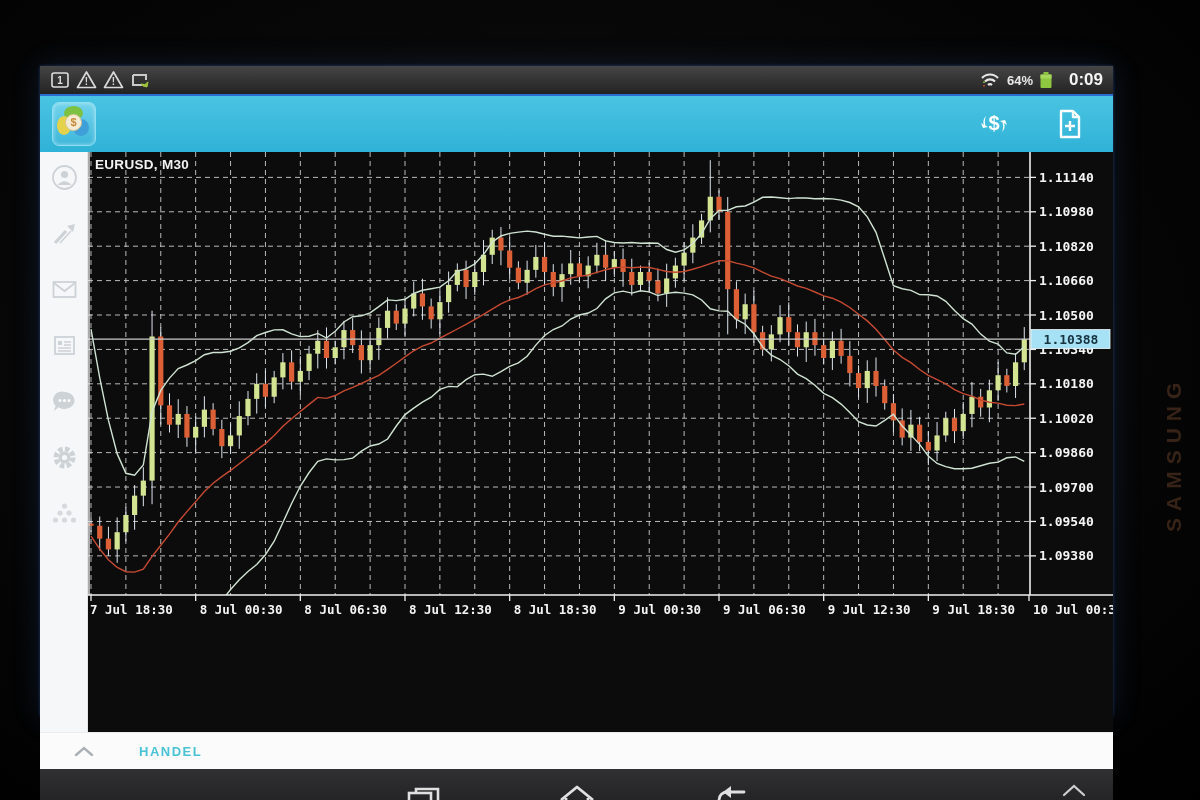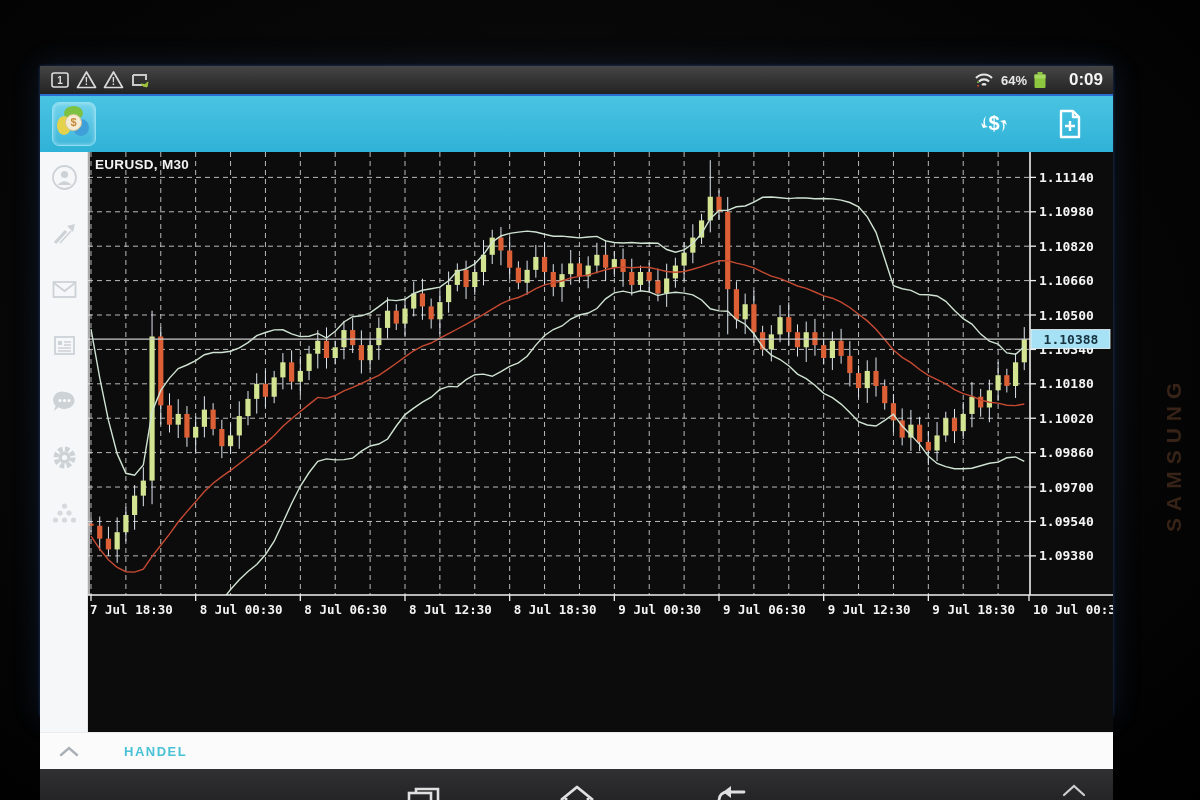--- a/index.html
+++ b/index.html
@@ -10,39 +10,39 @@
     writing-mode:vertical-rl;transform:rotate(180deg);
     font-weight:bold;font-size:21px;letter-spacing:7px;color:#3d2719;opacity:.9;}
   .screen{position:absolute;left:40px;top:66px;width:1073px;height:650px;background:#000;
     box-shadow:0 0 28px rgba(60,130,230,.16),0 0 3px rgba(90,140,255,.35);}
   
   .status-bar{height:28px;background:linear-gradient(#454545,#232323);display:flex;align-items:center;
     padding:0 10px;color:#ececec;gap:6px;}
   .sb-left{display:flex;align-items:center;gap:6px;flex:1;}
   .sb-right{display:flex;align-items:center;gap:6px;}
   .sb-pct{font-size:13px;font-weight:bold;color:#e8e8e8;}
-  .sb-time{font-size:17px;font-weight:bold;color:#f4f4f4;margin-left:16px;}
+  .sb-time{font-size:17px;font-weight:bold;color:#f4f4f4;margin-left:10px;}
   
   .toolbar{height:56px;background:linear-gradient(#4ac4e2,#2fb2d7);border-top:2px solid #2a6ccf;
     display:flex;align-items:center;padding:0 12px;}
   .app-logo{width:42px;height:42px;border-radius:7px;position:relative;
     background:linear-gradient(#72d3ec,#3db7da);border:1px solid #8fe0f3;box-shadow:inset 0 0 4px rgba(255,255,255,.5);}
   .logo-blob{position:absolute;border-radius:50%;}
   .tb-spacer{flex:1;}
   .tb-icons{display:flex;align-items:center;gap:42px;margin-right:14px;}
   .tb-btn{width:34px;height:34px;display:flex;align-items:center;justify-content:center;cursor:pointer;}
   
   .content{display:flex;height:580px;}
   .sidebar{width:48px;background:#f6f7f8;display:flex;flex-direction:column;align-items:center;
     padding-top:12px;gap:29px;box-shadow:inset -1px 0 0 #e3e5e7;}
   .side-item{width:27px;height:27px;display:flex;align-items:center;justify-content:center;cursor:pointer;}
   .chart-wrap{flex:1;background:#0c0c0c;position:relative;}
   #chart-svg{display:block;}
   
-  .tabs-strip{height:36px;background:#fbfbfc;display:flex;align-items:center;border-top:1px solid #ececec;}
+  .tabs-strip{height:36px;background:#fbfbfc;display:flex;align-items:center;border-top:1px solid #ececec;padding-left:15px;}
   .tabs-caret{margin-left:18px;display:flex;align-items:center;}
   .tab{font-size:13px;font-weight:bold;letter-spacing:1.5px;cursor:pointer;}
   .tab.active{color:#49c2d6;margin-left:44px;}
   .tab.inactive{color:#d5dbdf;margin-left:42px;margin-top:48px;}
   
   .nav-bar{height:60px;background:linear-gradient(#303032,#19191b);display:flex;align-items:center;
     justify-content:center;gap:102px;position:relative;}
   .nav-btn{width:52px;height:36px;display:flex;align-items:center;justify-content:center;cursor:pointer;}
   .nav-caret{position:absolute;right:26px;top:14px;cursor:pointer;}
 </style>

